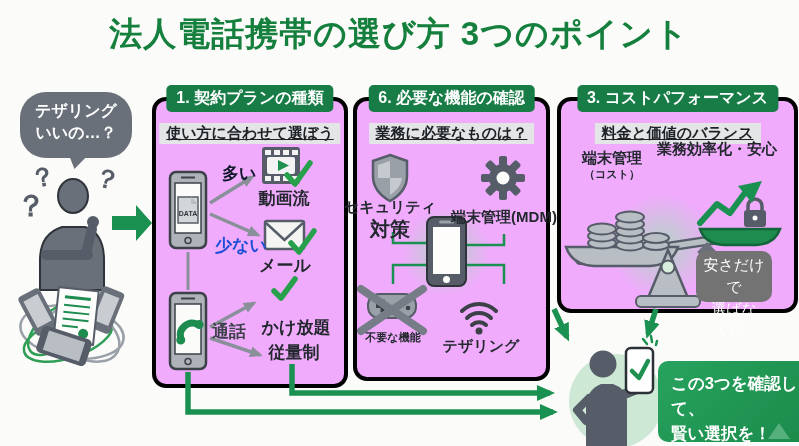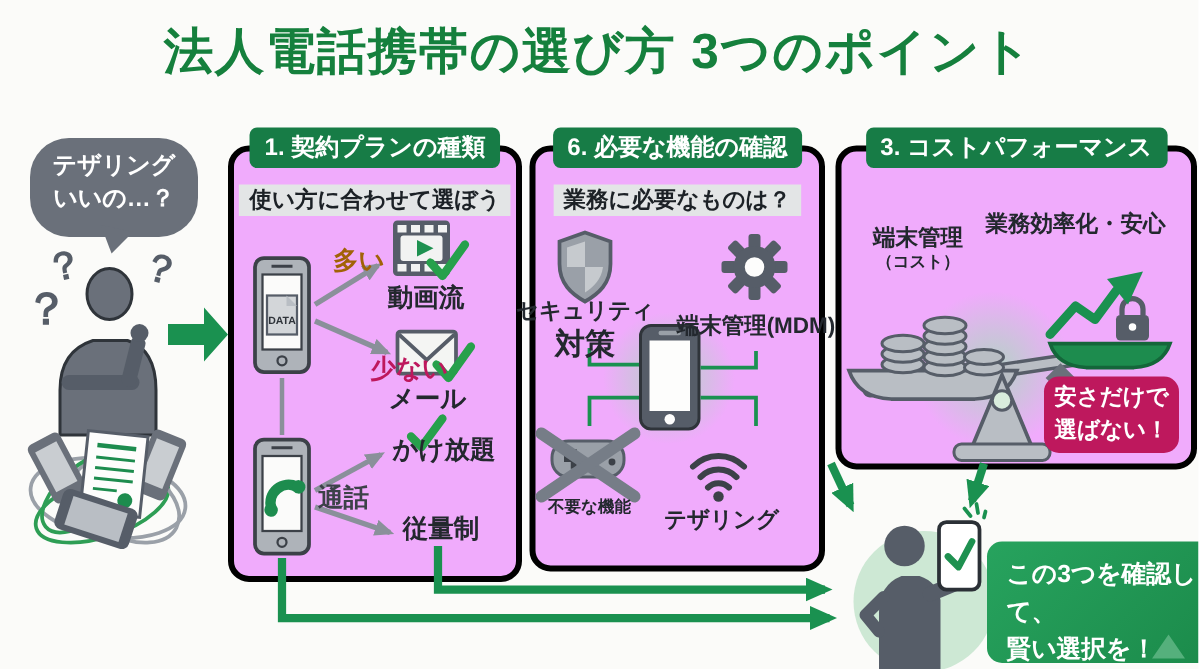--- a/index.html
+++ b/index.html
@@ -7,29 +7,29 @@
           font-family:"Liberation Sans","DejaVu Sans",sans-serif;}
   .txt{position:absolute;white-space:nowrap;z-index:3;color:#23282e;font-weight:bold;}
   .ctr{transform:translateX(-50%);}
   .page-title{font-size:33px;color:#15803d;letter-spacing:1px;}
   .panel{position:absolute;border:4px solid #000000;border-radius:14px;background:#f0abfc;z-index:1;}
   .panel-badge{position:absolute;top:-16px;left:50%;transform:translateX(-50%);
                background:#177c46;color:#ffffff;font-weight:bold;font-size:16px;
                padding:3px 10px;border-radius:5px;white-space:nowrap;z-index:3;}
   .panel-sub{position:absolute;top:22px;left:50%;transform:translateX(-50%);
              background:#e3e5e6;color:#1c2126;font-weight:bold;font-size:15px;
-             padding:1px 7px;white-space:nowrap;z-index:3;}
+             padding:1px 7px;white-space:nowrap;z-index:3;text-decoration:underline;}
   .bubble{position:absolute;left:20px;top:92px;width:112px;height:58px;background:#6a707a;
           border-radius:26px;z-index:3;color:#fff;font-weight:bold;font-size:16px;
           text-align:center;padding-top:8px;line-height:1.4;}
   .bubble-tail{position:absolute;left:64px;top:152px;width:0;height:0;z-index:3;
                border:11px solid transparent;border-top:17px solid #6a707a;transform:rotate(12deg);}
   .qmark{position:absolute;z-index:3;color:#565d68;font-weight:bold;}
-  .warn-bubble{position:absolute;left:696px;top:251px;width:90px;height:48px;background:#be185d;
-               border-radius:10px;z-index:3;color:#fff;font-weight:bold;font-size:15px;
+  .warn-bubble{position:absolute;left:696px;top:251px;width:76px;height:48px;background:#737373;
+               border-radius:10px;z-index:3;color:#fff;font-weight:normal;font-size:15px;
                text-align:center;padding-top:3px;line-height:1.45;}
   .warn-tail{position:absolute;left:700px;top:245px;width:14px;height:14px;background:#6a707a;
              transform:rotate(45deg);z-index:3;}
   .banner{position:absolute;left:658px;top:361px;width:141px;height:71px;z-index:3;
           background:linear-gradient(135deg,#27a35e,#1b8a4a);border-radius:10px 0 0 10px;
           color:#fff;font-weight:bold;font-size:16.5px;padding:10px 0 0 13px;line-height:1.5;}
   .banner-tri{position:absolute;right:22px;bottom:3px;width:0;height:0;
               border-left:11px solid transparent;border-right:11px solid transparent;
               border-bottom:16px solid #55b07c;}
   svg.overlay{position:absolute;left:0;top:0;z-index:2;pointer-events:none;}
@@ -47,40 +47,41 @@
   </div>
   <div class="bubble-tail"></div>
   <span class="qmark" style="left:30px;top:160px;font-size:26px;transform:rotate(-12deg);">？</span>
   <span class="qmark" style="left:16px;top:186px;font-size:30px;">？</span>
   <span class="qmark" style="left:94px;top:162px;font-size:26px;transform:rotate(14deg);">？</span>
 
   <div class="panel" style="left:152px;top:97px;width:188px;height:283px;">
     <div class="panel-badge">1. 契約プランの種類</div>
     <div class="panel-sub">使い方に合わせて選ぼう</div>
   </div>
-  <div class="txt" style="left:222px;top:162px;font-size:17px;color:#a16207;">多い</div>
+  <div class="txt" style="left:222px;top:162px;font-size:17px;color:#0f172a;">多い</div>
   <div class="txt ctr" style="left:284px;top:187px;font-size:17px;">動画流</div>
-  <div class="txt" style="left:215px;top:234px;font-size:17px;color:#be185d;margin-left:32px;">少ない</div>
+  <div class="txt" style="left:215px;top:234px;font-size:17px;color:#1d4ed8;">少ない</div>
   <div class="txt ctr" style="left:285px;top:254px;font-size:17px;text-align:center;">メール</div>
-  <div class="txt ctr" style="left:296px;top:288px;font-size:17px;text-align:center;">かけ放題</div>
+  <div class="txt ctr" style="left:296px;top:316px;font-size:17px;text-align:center;">かけ放題</div>
   <div class="txt" style="left:212px;top:320px;font-size:17px;color:#3c4148;">通話</div>
   <div class="txt ctr" style="left:294px;top:341px;font-size:17px;">従量制</div>
 
   <div class="panel" style="left:353px;top:97px;width:189px;height:276px;">
     <div class="panel-badge">6. 必要な機能の確認</div>
     <div class="panel-sub">業務に必要なものは？</div>
   </div>
   <div class="txt ctr" style="left:390px;top:198px;font-size:15px;">セキュリティ</div>
   <div class="txt ctr" style="left:390px;top:216px;font-size:20px;">対策</div>
   <div class="txt ctr" style="left:504px;top:208px;font-size:15px;">端末管理(MDM)</div>
   <div class="txt ctr" style="left:393px;top:330px;font-size:11px;">不要な機能</div>
   <div class="txt ctr" style="left:481px;top:337px;font-size:15px;">テザリング</div>
 
   <div class="panel" style="left:557px;top:97px;width:233px;height:208px;">
     <div class="panel-badge">3. コストパフォーマンス</div>
+    <div class="panel-sub">料金と価値のバランス</div>
   </div>
   <div class="txt ctr" style="left:612px;top:149px;font-size:15px;">端末管理</div>
   <div class="txt ctr" style="left:612px;top:167px;font-size:11px;">（コスト）</div>
   <div class="txt ctr" style="left:717px;top:140px;font-size:15px;">業務効率化・安心</div>
   <div class="warn-tail"></div>
   <div class="warn-bubble">
     <div>安さだけで</div>
     <div>選ばない！</div>
   </div>
 

